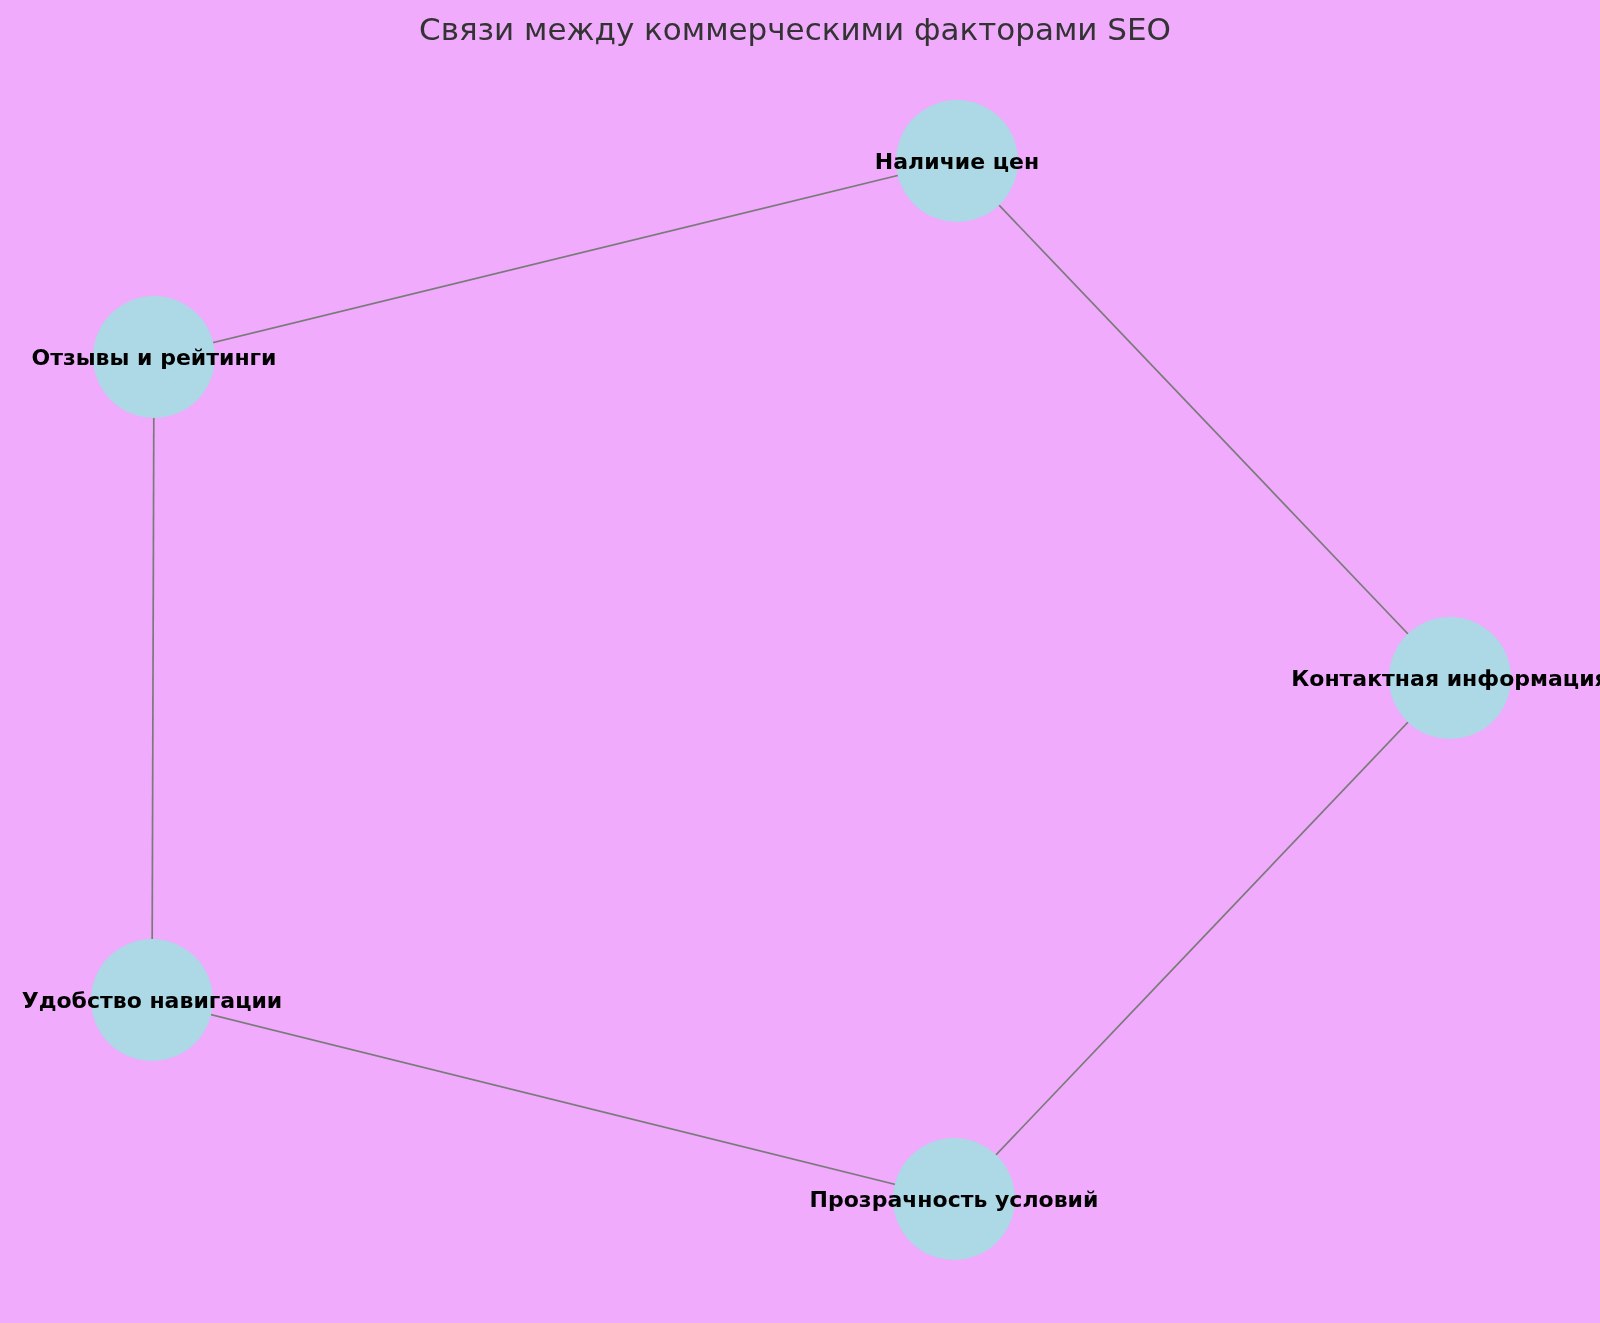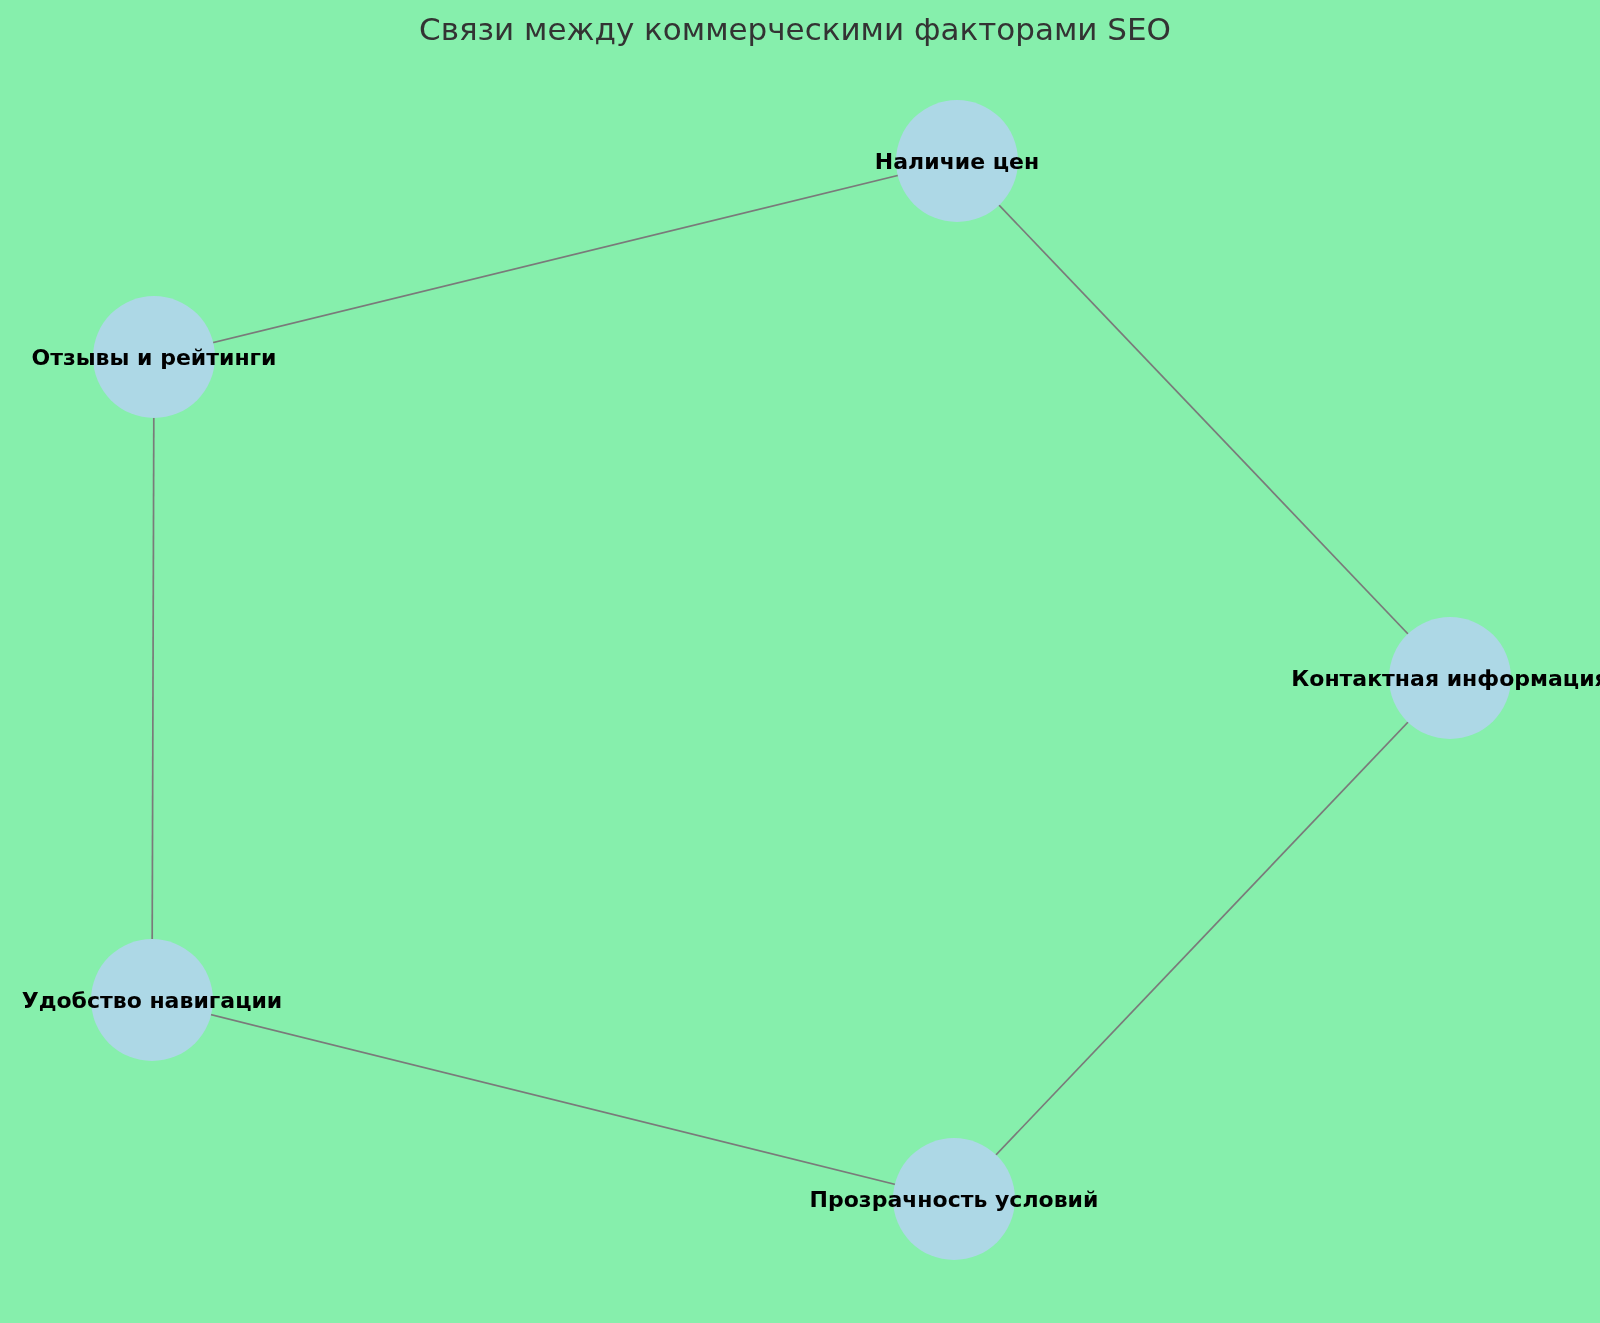--- a/index.html
+++ b/index.html
@@ -4,21 +4,21 @@
 <style>
   html, body {
     margin: 0;
     padding: 0;
     background: #ffffff;
   }
   .figure {
     position: relative;
     width: 1600px;
     height: 1323px;
-    background: #86efac;
+    background: #f0abfc;
     overflow: hidden;
     font-family: "DejaVu Sans", "Liberation Sans", sans-serif;
   }
   svg {
     display: block;
     width: 1600px;
     height: 1323px;
   }
   .graph-title {
     font-size: 31px;

